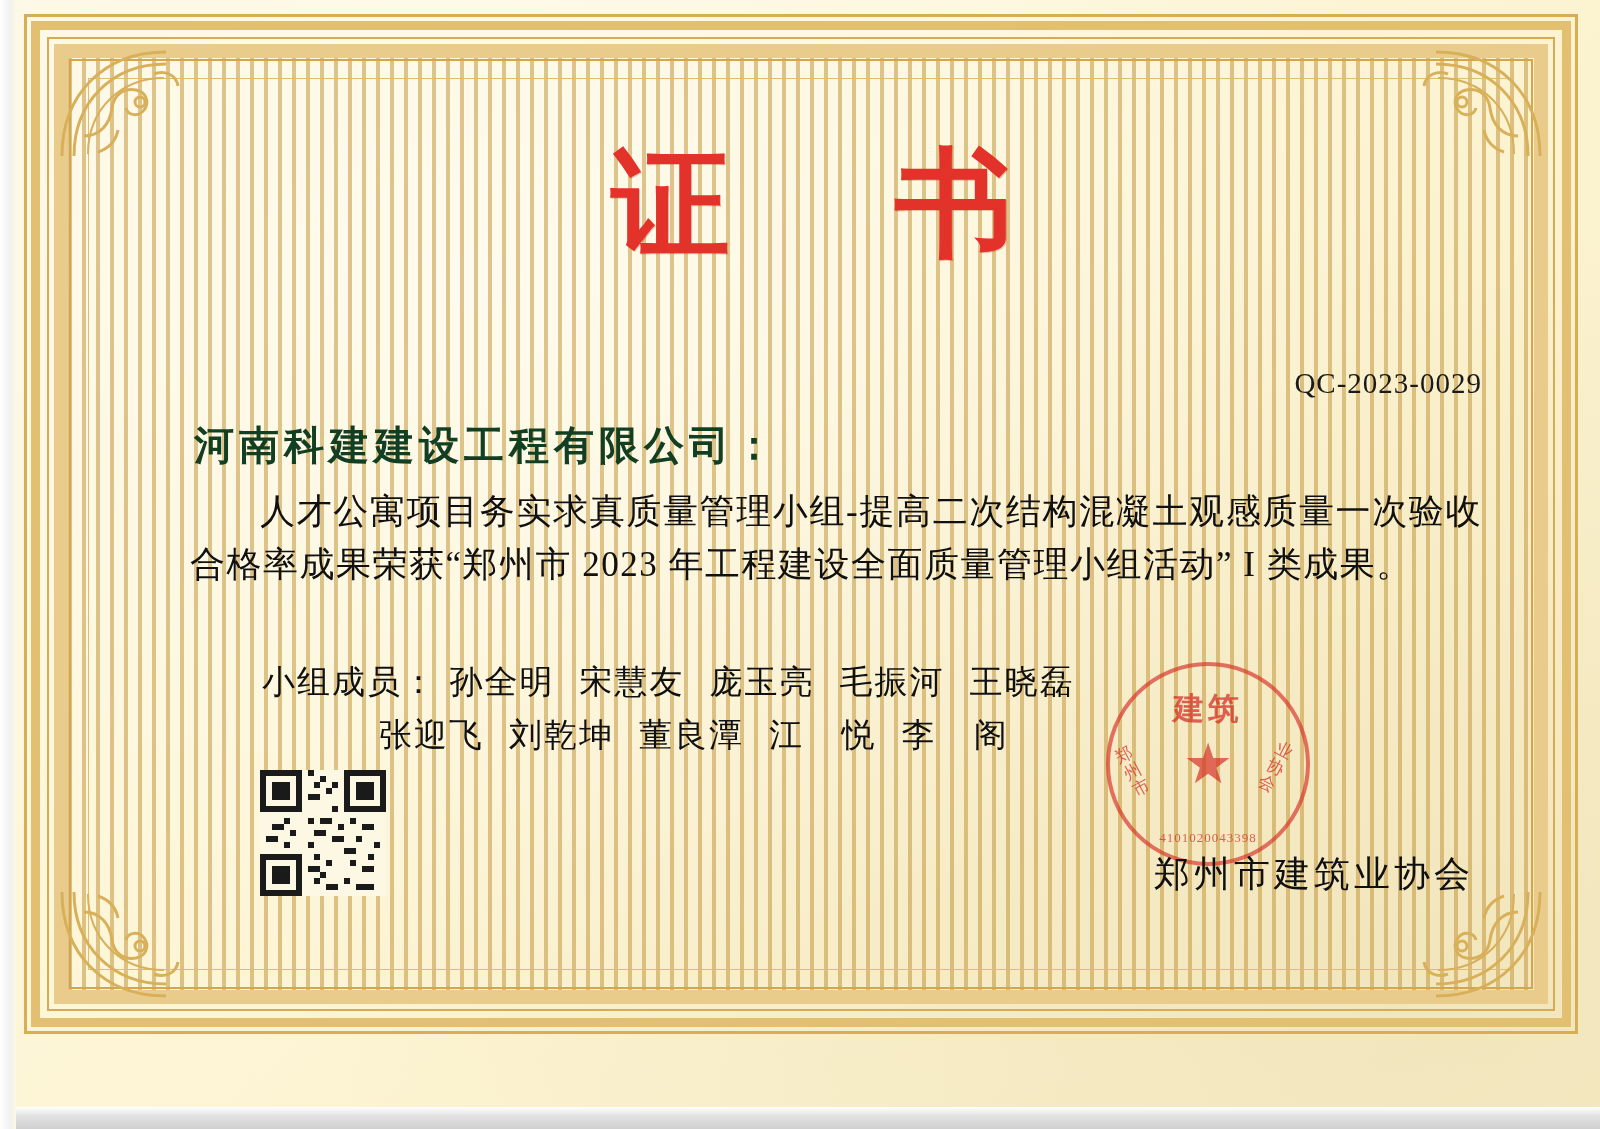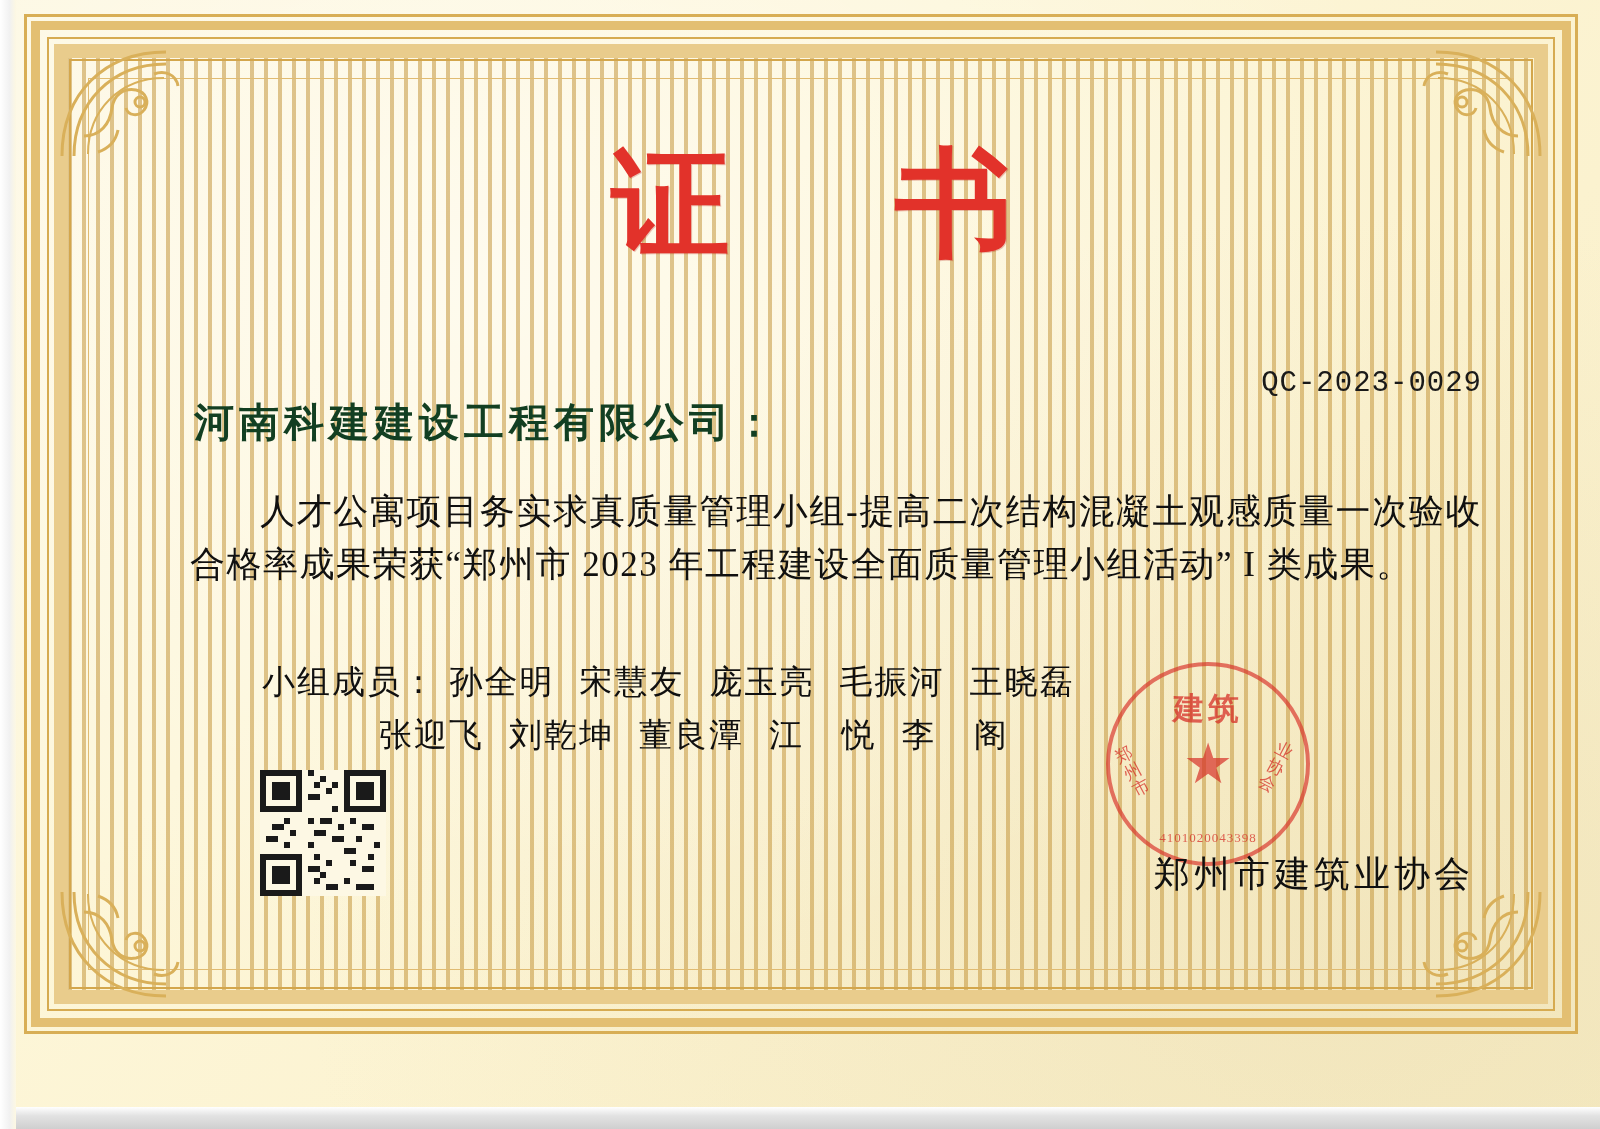--- a/index.html
+++ b/index.html
@@ -104,30 +104,30 @@
     text-indent: 62px;
     margin-top: 46px;
     line-height: 1.05;
     text-shadow: 1px 1px 0 rgba(180,30,20,0.25);
   }
 
   #cert-no {
     position: absolute;
     right: 10px;
     top: 272px;
-    font-family: Liberation Mono, monospace;
+    font-family: Liberation Serif, serif;
     font-size: 29px;
     color: #1a1a1a;
     letter-spacing: 1px;
   }
 
   #recipient {
     position: absolute;
     left: 62px;
-    top: 300px;
+    top: 323px;
     font-family: Liberation Serif, serif;
     font-weight: bold;
     font-size: 40px;
     color: #123f22;
     letter-spacing: 5px;
   }
 
   #body-text {
     position: absolute;
     left: 58px;

